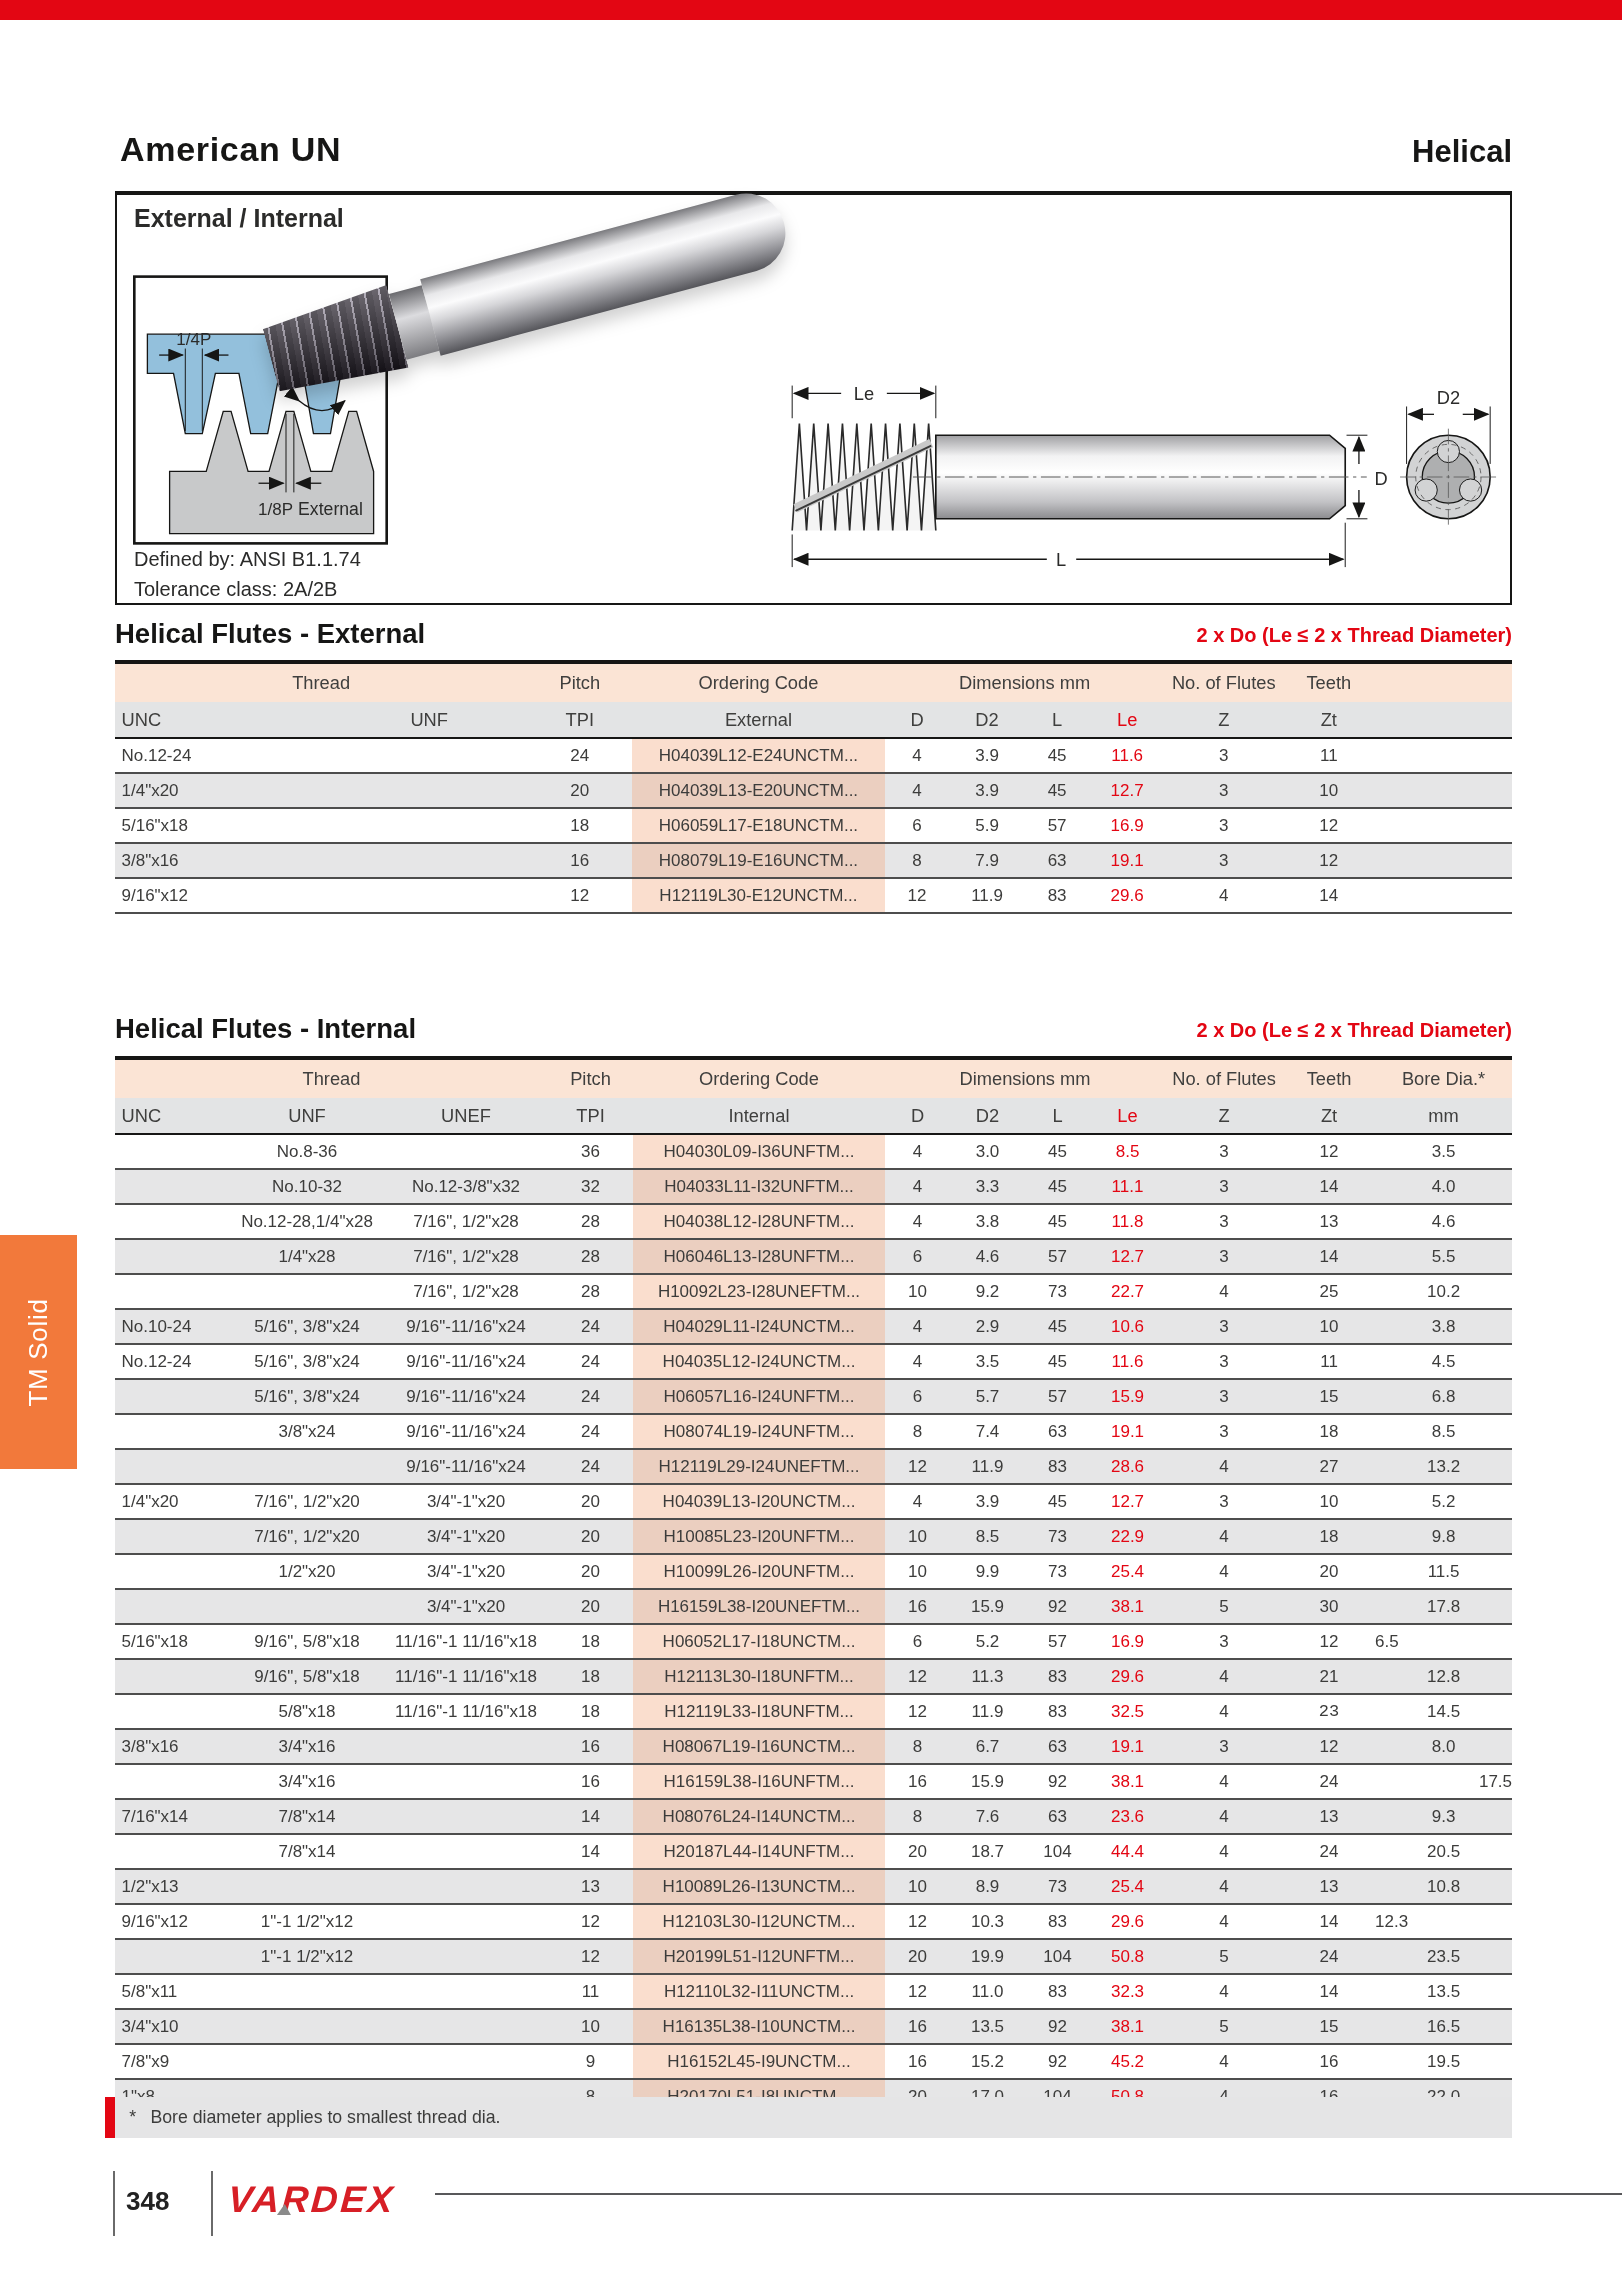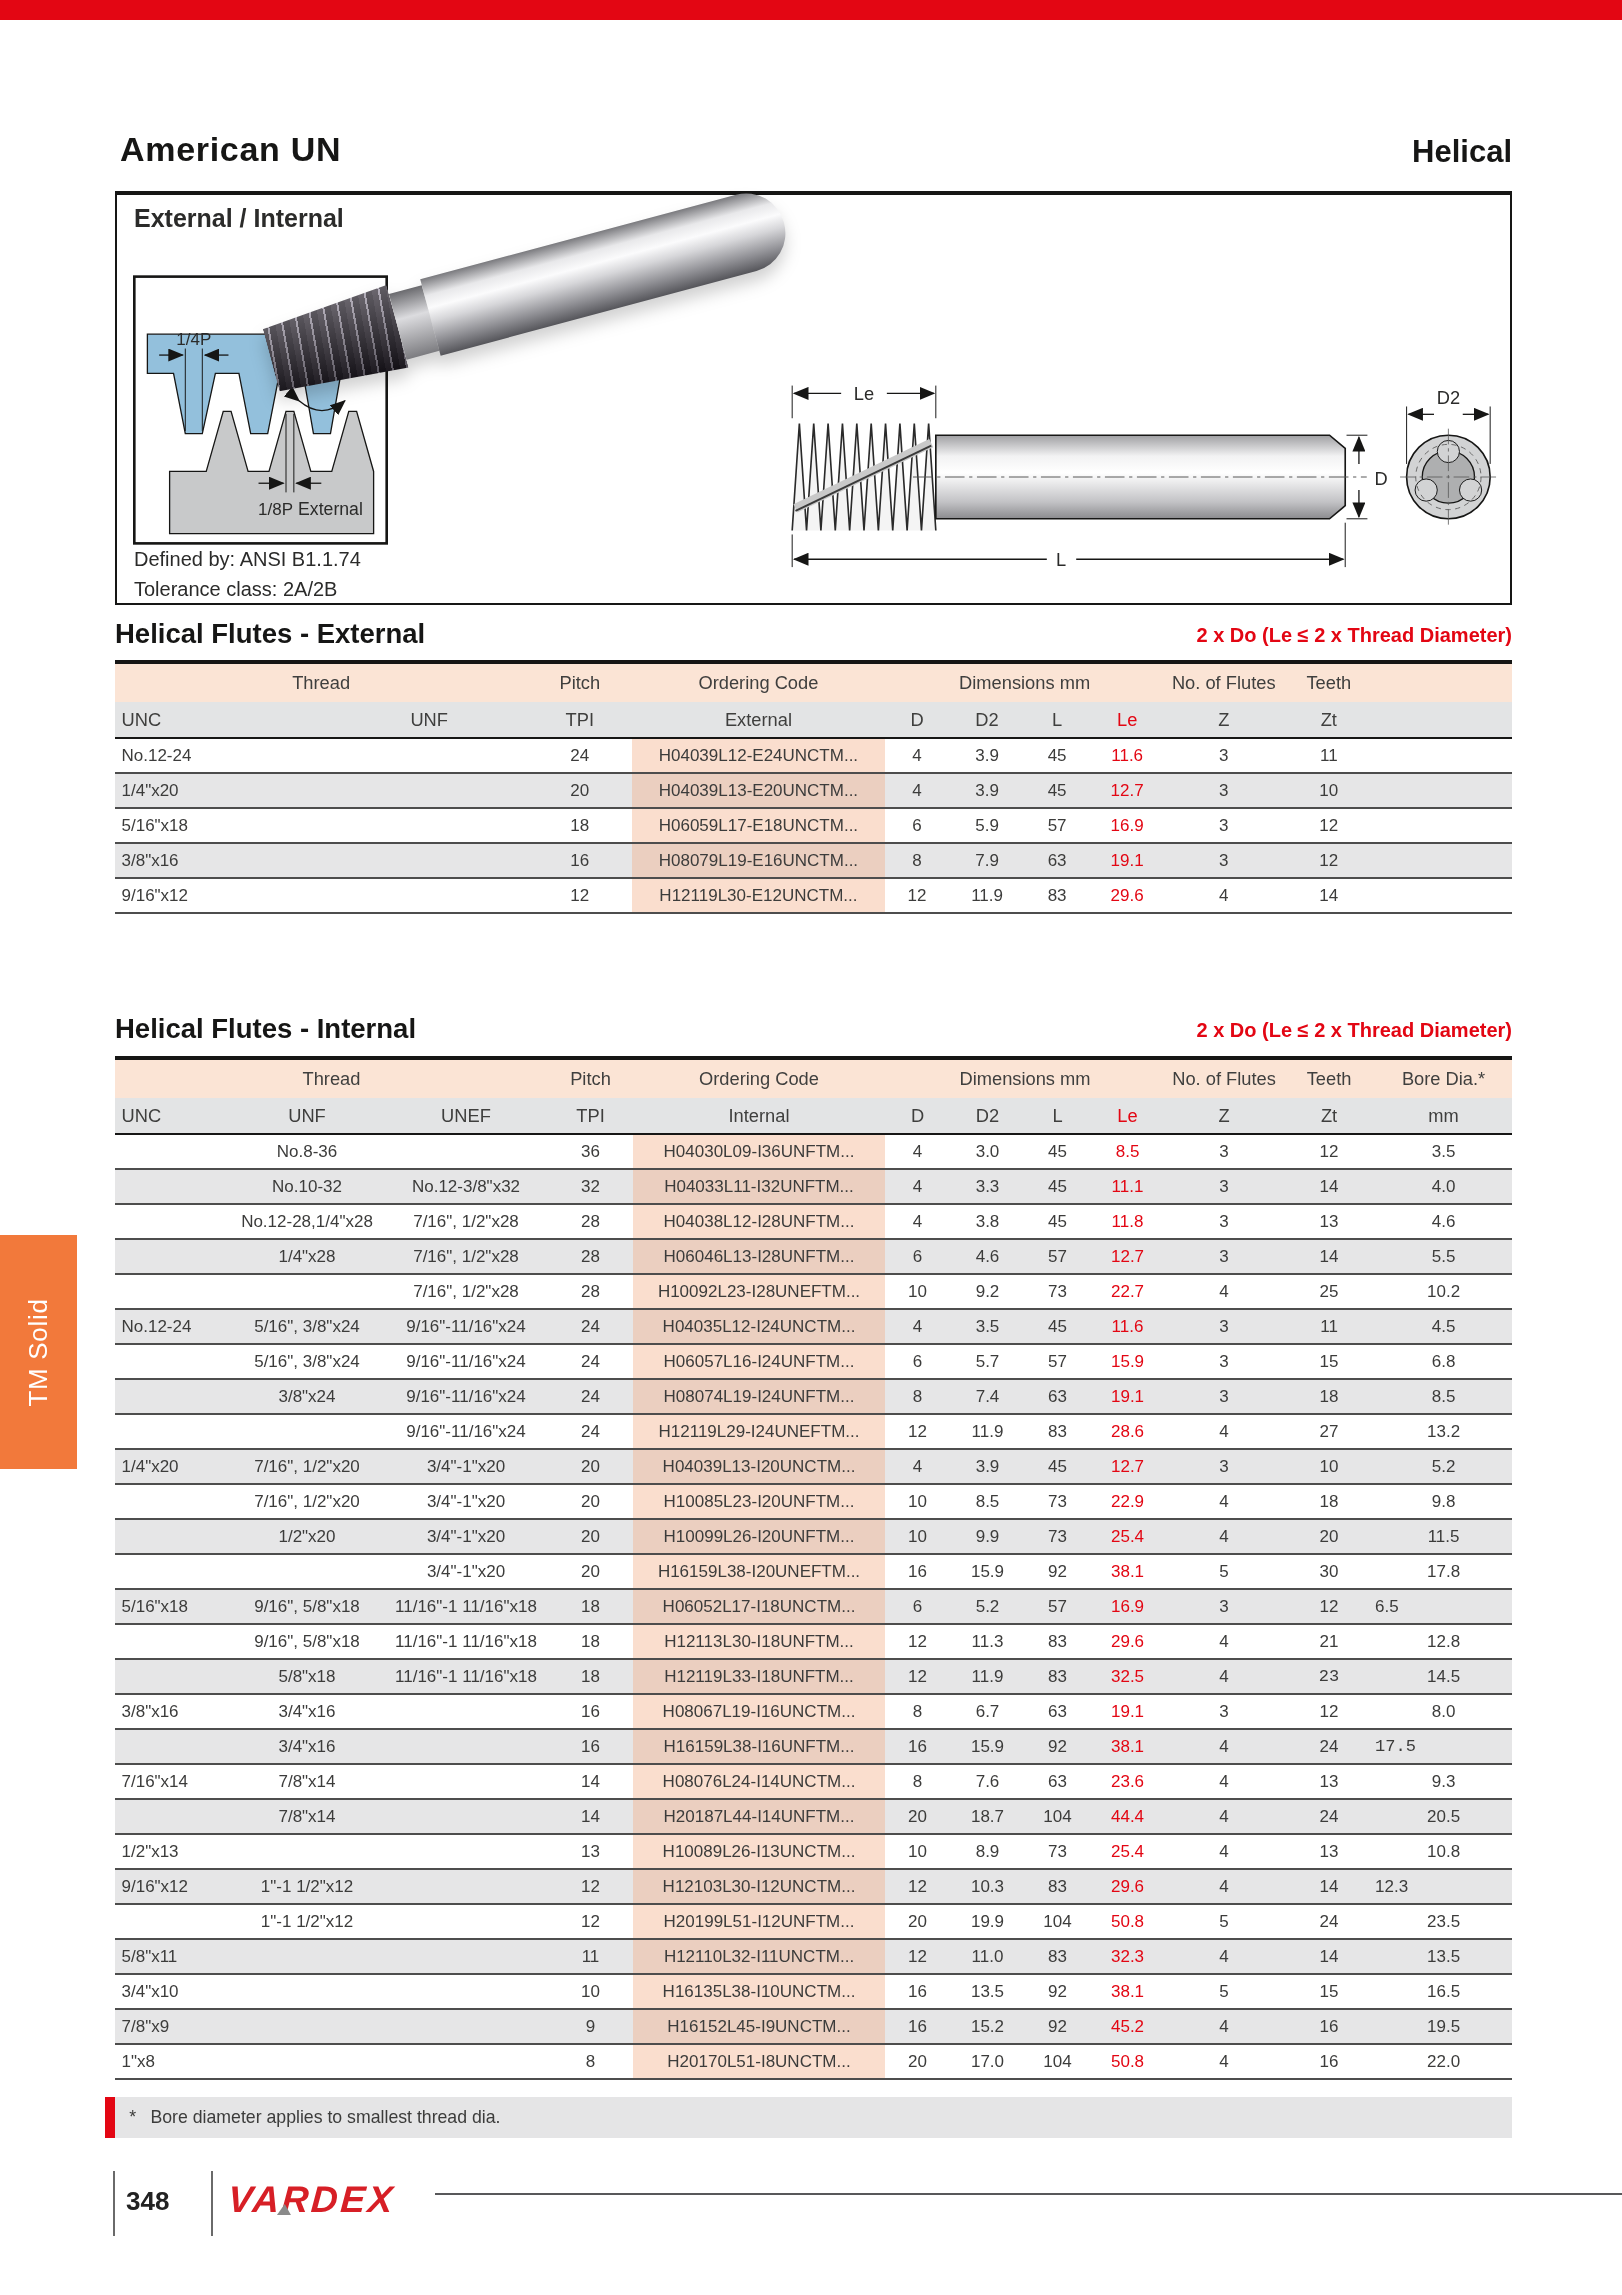--- a/index.html
+++ b/index.html
@@ -400,20 +400,34 @@
           <td class="code" style="text-align: center;">H10092L23-I28UNEFTM...</td>
           <td style="text-align: center;">10</td>
           <td style="text-align: center;">9.2</td>
           <td style="text-align: center;">73</td>
           <td class="red" style="text-align: center;">22.7</td>
           <td style="text-align: center;">4</td>
           <td style="text-align: center;">25</td>
           <td style="text-align: center;">10.2</td>
         </tr>
         <tr>
+          <td class="first" style="text-align: left;">No.10-24</td>
+          <td style="text-align: center;">5/16", 3/8"x24</td>
+          <td style="text-align: center;">9/16"-11/16"x24</td>
+          <td style="text-align: center;">24</td>
+          <td class="code" style="text-align: center;">H04029L11-I24UNCTM...</td>
+          <td style="text-align: center;">4</td>
+          <td style="text-align: center;">2.9</td>
+          <td style="text-align: center;">45</td>
+          <td class="red" style="text-align: center;">10.6</td>
+          <td style="text-align: center;">3</td>
+          <td style="text-align: center;">10</td>
+          <td style="text-align: center;">3.8</td>
+        </tr>
+        <tr>
           <td class="first" style="text-align: left;">No.12-24</td>
           <td style="text-align: center;">5/16", 3/8"x24</td>
           <td style="text-align: center;">9/16"-11/16"x24</td>
           <td style="text-align: center;">24</td>
           <td class="code" style="text-align: center;">H04035L12-I24UNCTM...</td>
           <td style="text-align: center;">4</td>
           <td style="text-align: center;">3.5</td>
           <td style="text-align: center;">45</td>
           <td class="red" style="text-align: center;">11.6</td>
           <td style="text-align: center;">3</td>
@@ -579,21 +593,21 @@
           <td style="text-align: center;">3/4"x16</td>
           <td style="text-align: center;"></td>
           <td style="text-align: center;">16</td>
           <td class="code" style="text-align: center;">H16159L38-I16UNFTM...</td>
           <td style="text-align: center;">16</td>
           <td style="text-align: center;">15.9</td>
           <td style="text-align: center;">92</td>
           <td class="red" style="text-align: center;">38.1</td>
           <td style="text-align: center;">4</td>
           <td style="text-align: center;">24</td>
-          <td style="text-align: left; font-family: Liberation Mono, monospace;">17.5</td>
+          <td style="text-align: right;">17.5</td>
         </tr>
         <tr>
           <td class="first" style="text-align: left;">7/16"x14</td>
           <td style="text-align: center;">7/8"x14</td>
           <td style="text-align: center;"></td>
           <td style="text-align: center;">14</td>
           <td class="code" style="text-align: center;">H08076L24-I14UNCTM...</td>
           <td style="text-align: center;">8</td>
           <td style="text-align: center;">7.6</td>
           <td style="text-align: center;">63</td>

